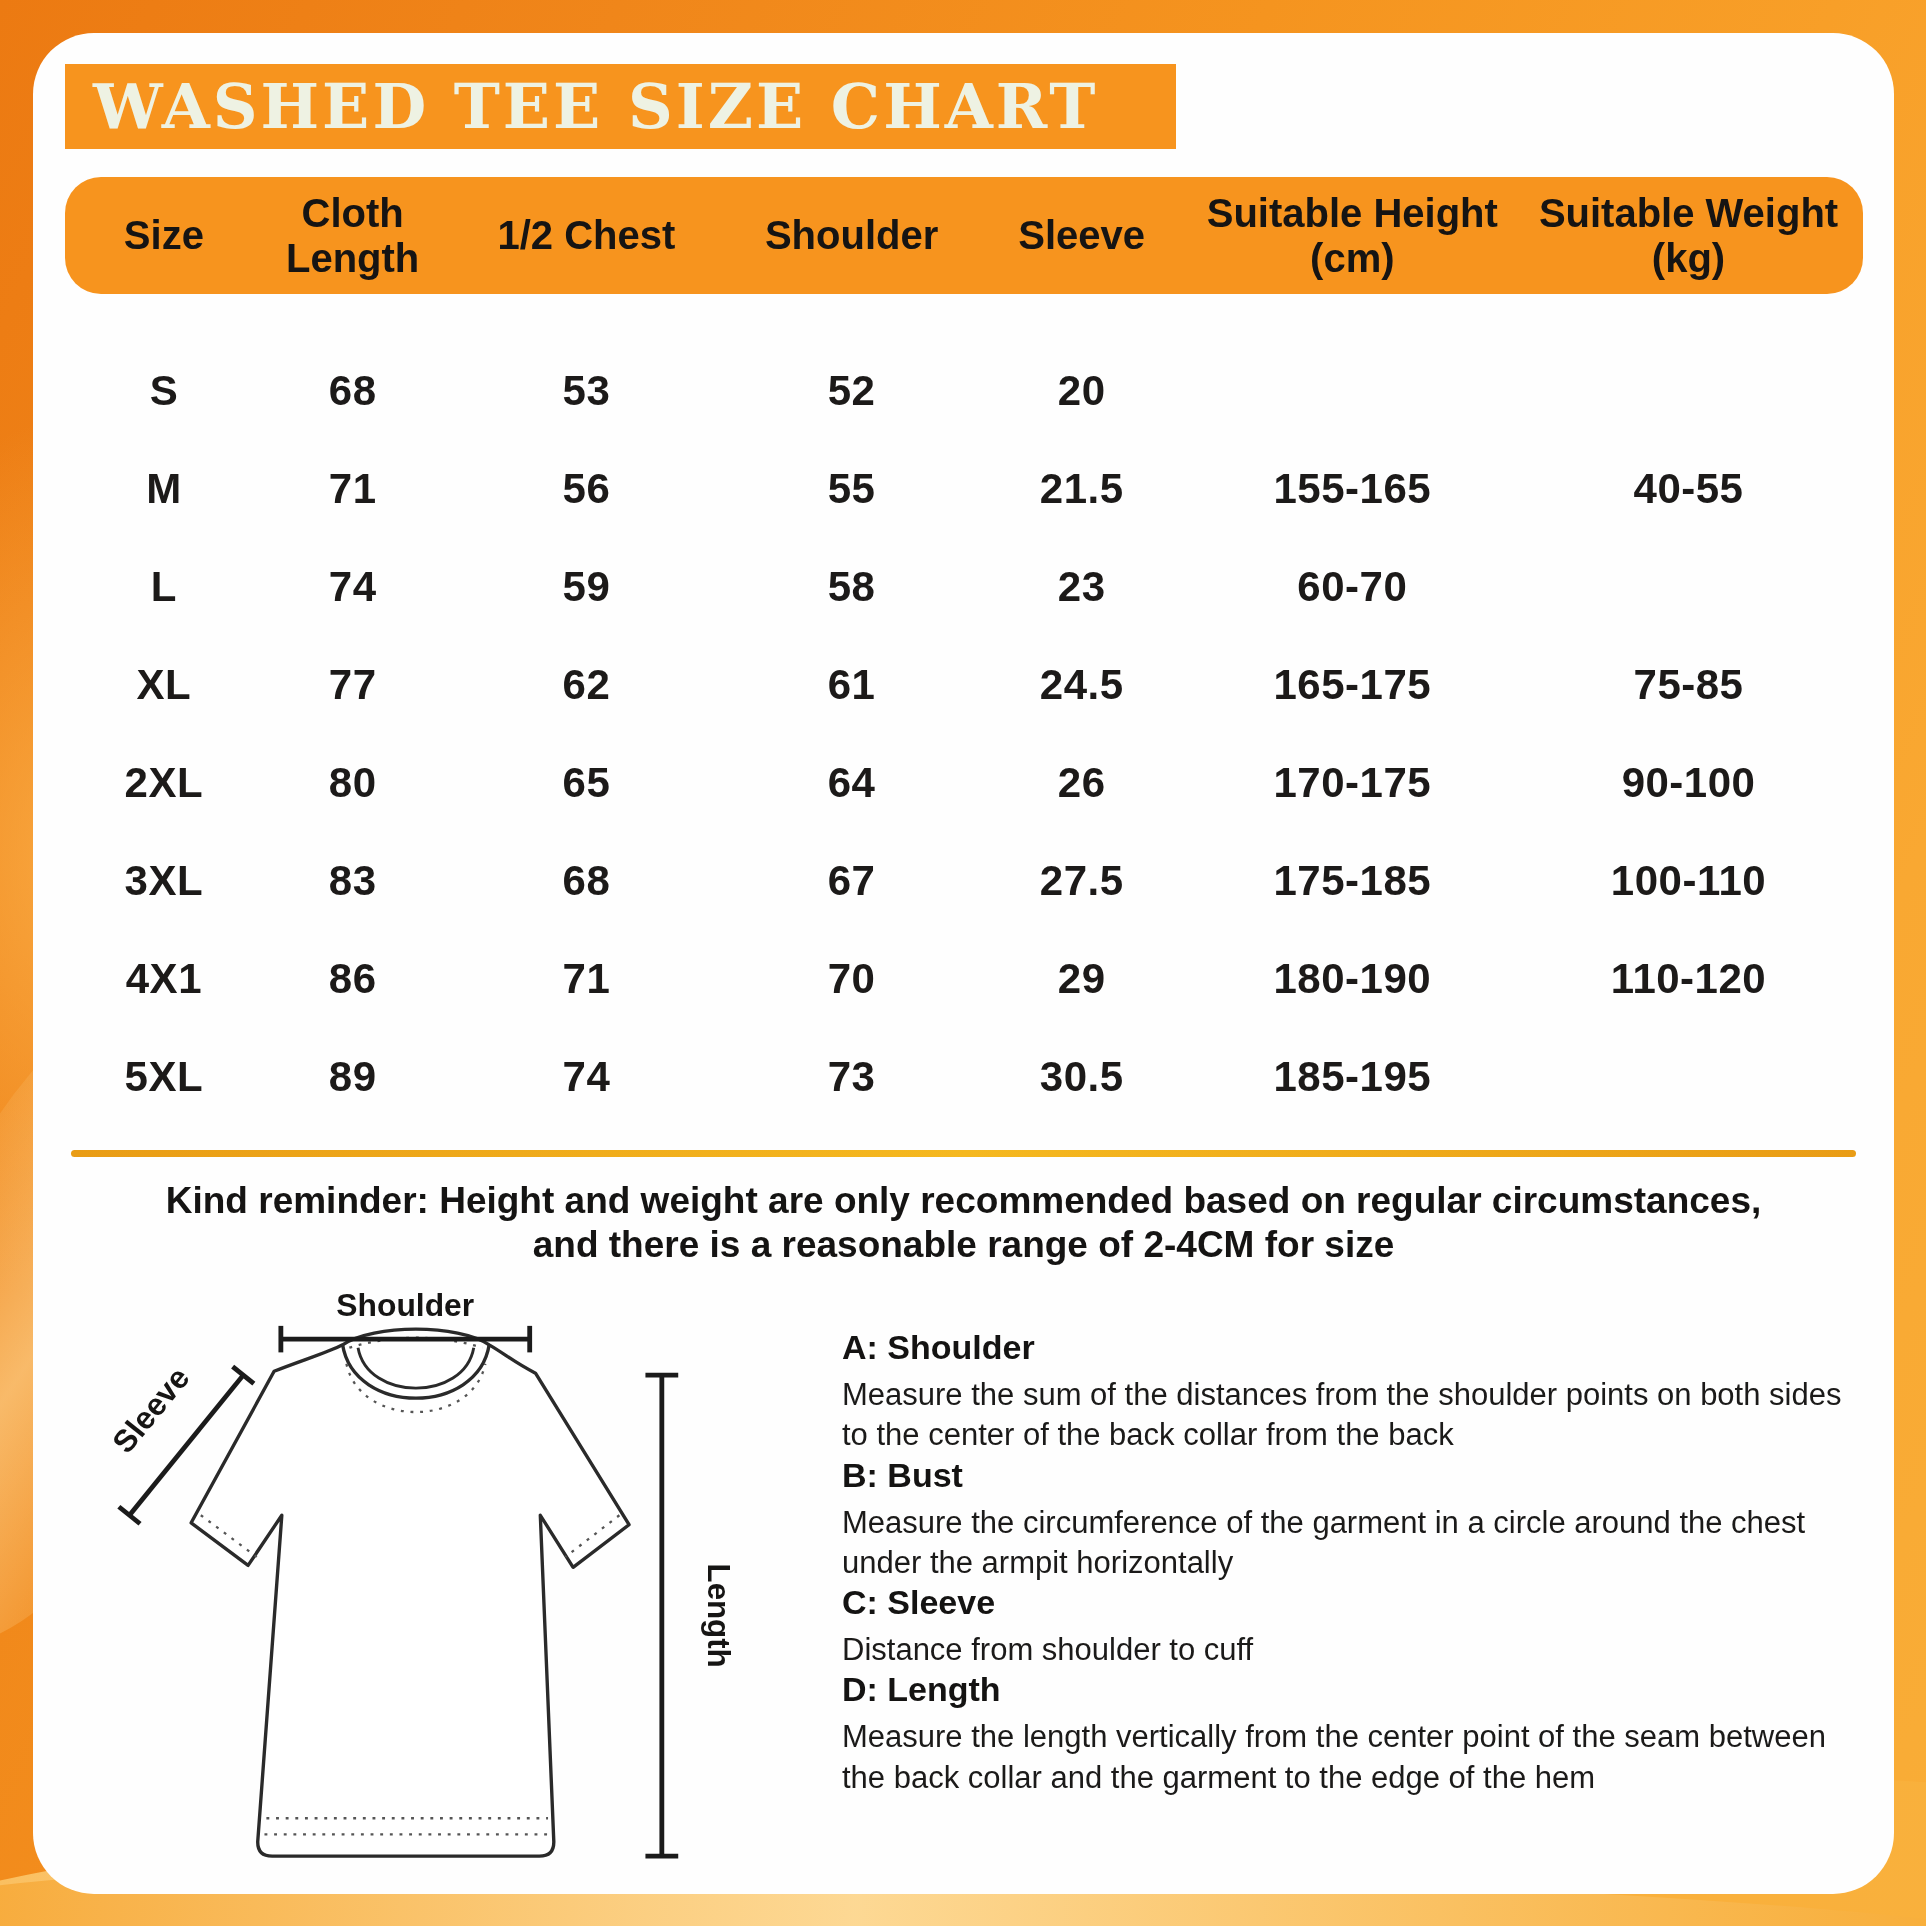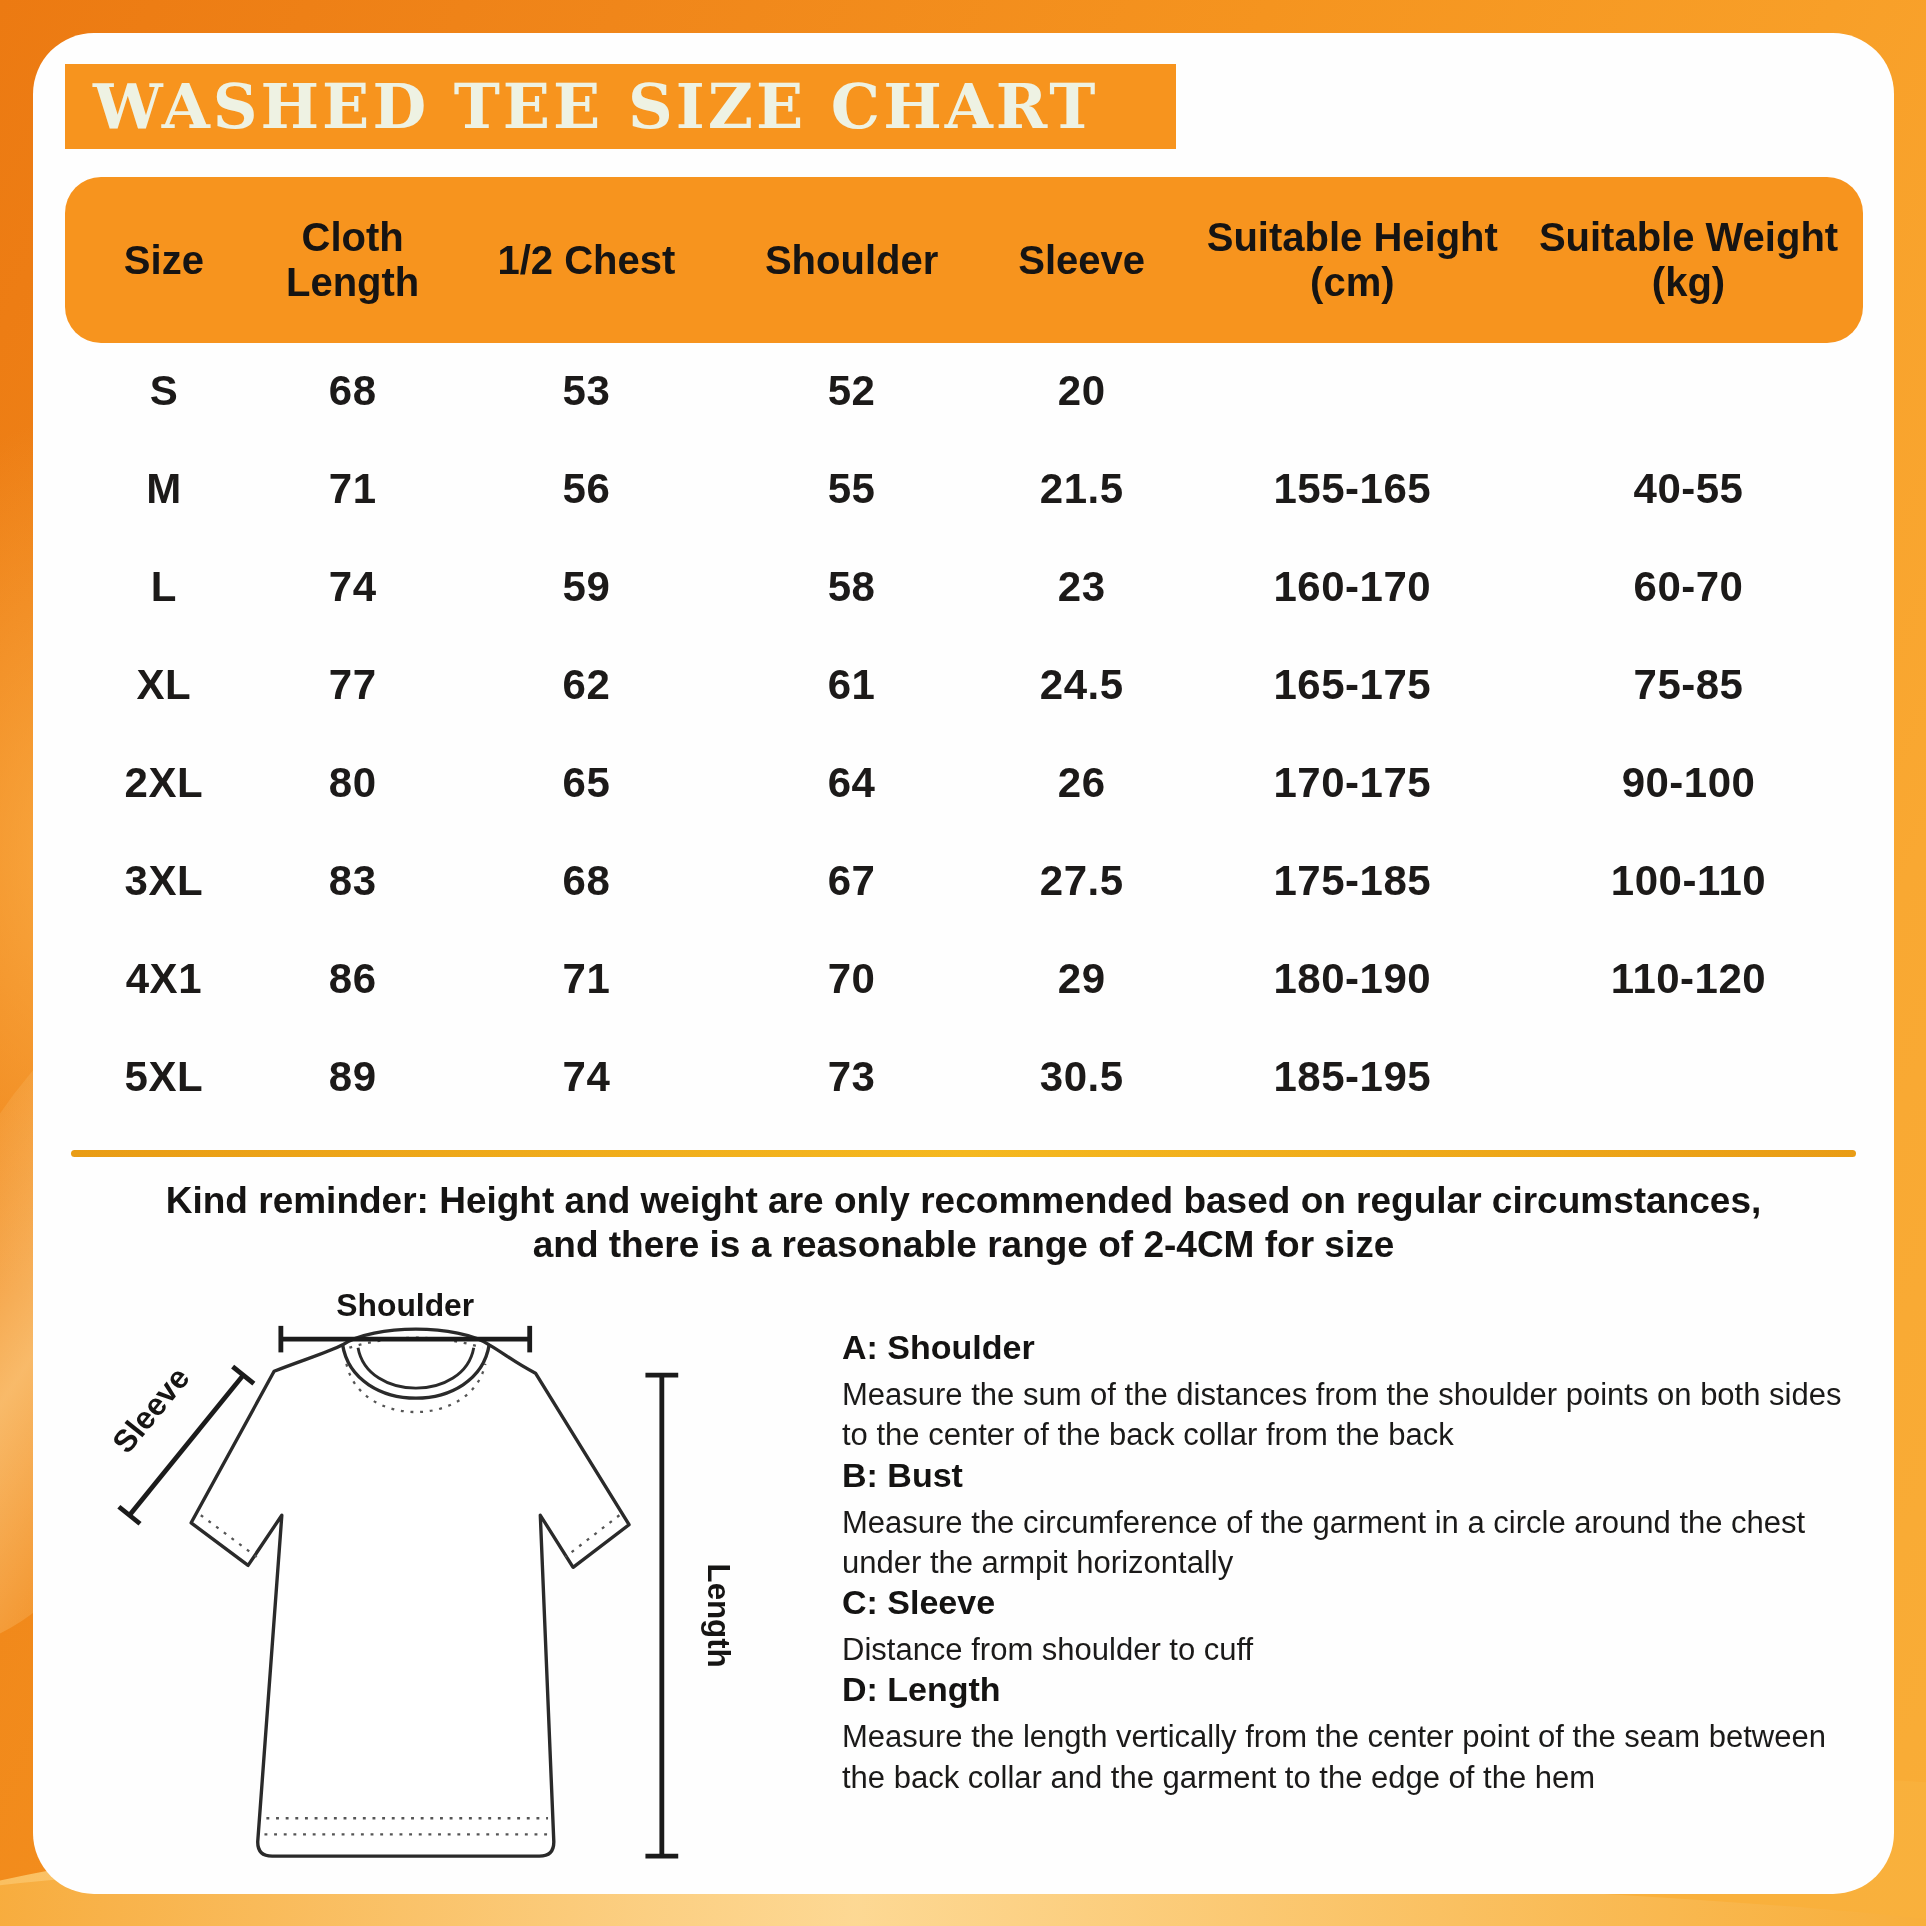--- a/index.html
+++ b/index.html
@@ -25,21 +25,21 @@
   .card { position:absolute; left:33px; top:33px; width:1861px; height:1861px;
           background:#fefefe; border-radius:61px; overflow:hidden; }
 
   
   .banner { position:absolute; left:32px; top:31px; width:1111px; height:85px;
             background:#f7941e; display:flex; align-items:center; padding-left:28px; }
   .banner h1 { font-family:"DejaVu Serif","Liberation Serif",serif; font-weight:700;
                font-size:62px; letter-spacing:3px; color:#eef2e3; white-space:nowrap; }
 
   
-  .thead { position:absolute; left:32px; top:144px; width:1798px; height:166px;
+  .thead { position:absolute; left:32px; top:144px; width:1798px; height:117px;
            background:#f7941e; border-radius:36px; display:grid;
            grid-template-columns:11% 10% 16% 13.5% 12.1% 18% 19.4%;
            align-items:center; }
   .thead .hcell { text-align:center; font-weight:700; font-size:40px; line-height:1.12;
                   color:#161413; }
   .thead .hcell span { display:inline-block; max-width:92%; }
   .tbody { position:absolute; left:32px; top:309px; width:1798px; }
   .trow { display:grid; grid-template-columns:11% 10% 16% 13.5% 12.1% 18% 19.4%;
           height:98px; align-items:center; }
   .cell { text-align:center; font-weight:700; font-size:42px; color:#1c1a19; letter-spacing:0.5px; }
@@ -105,21 +105,20 @@
       <div class="cell">155-165</div>
       <div class="cell">40-55</div>
     </div>
 
     <div class="trow">
       <div class="cell">L</div>
       <div class="cell">74</div>
       <div class="cell">59</div>
       <div class="cell">58</div>
       <div class="cell">23</div>
-      <div class="cell">160-170</div>
       <div class="cell">60-70</div>
     </div>
 
     <div class="trow">
       <div class="cell">XL</div>
       <div class="cell">77</div>
       <div class="cell">62</div>
       <div class="cell">61</div>
       <div class="cell">24.5</div>
       <div class="cell">165-175</div>

